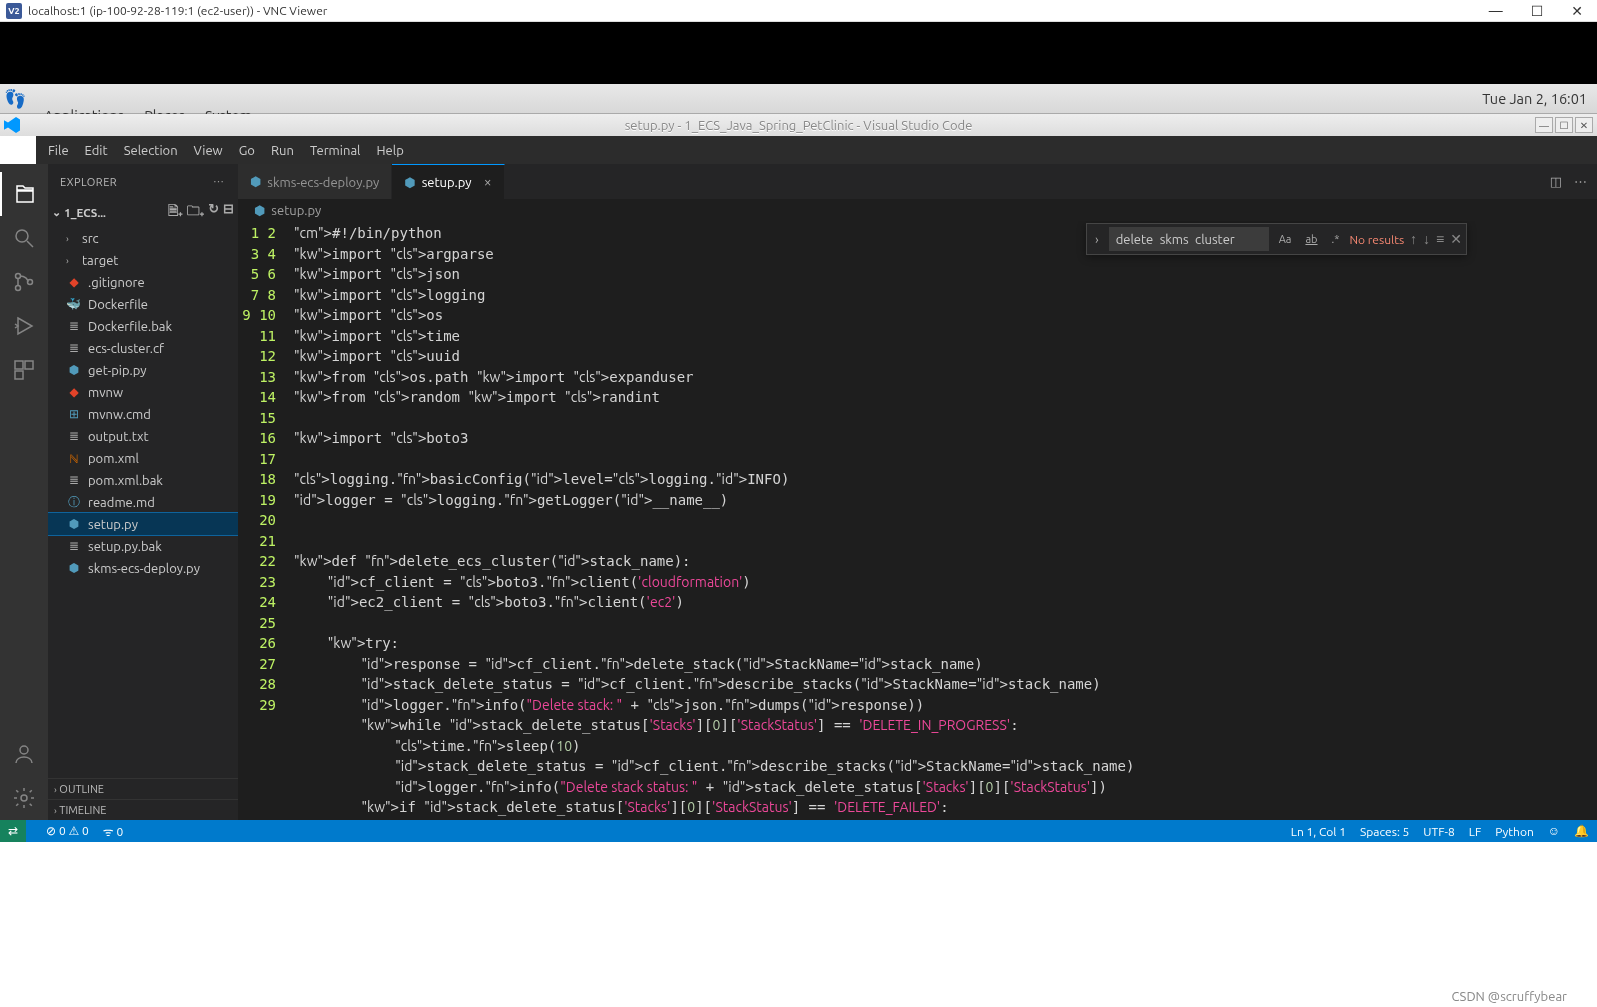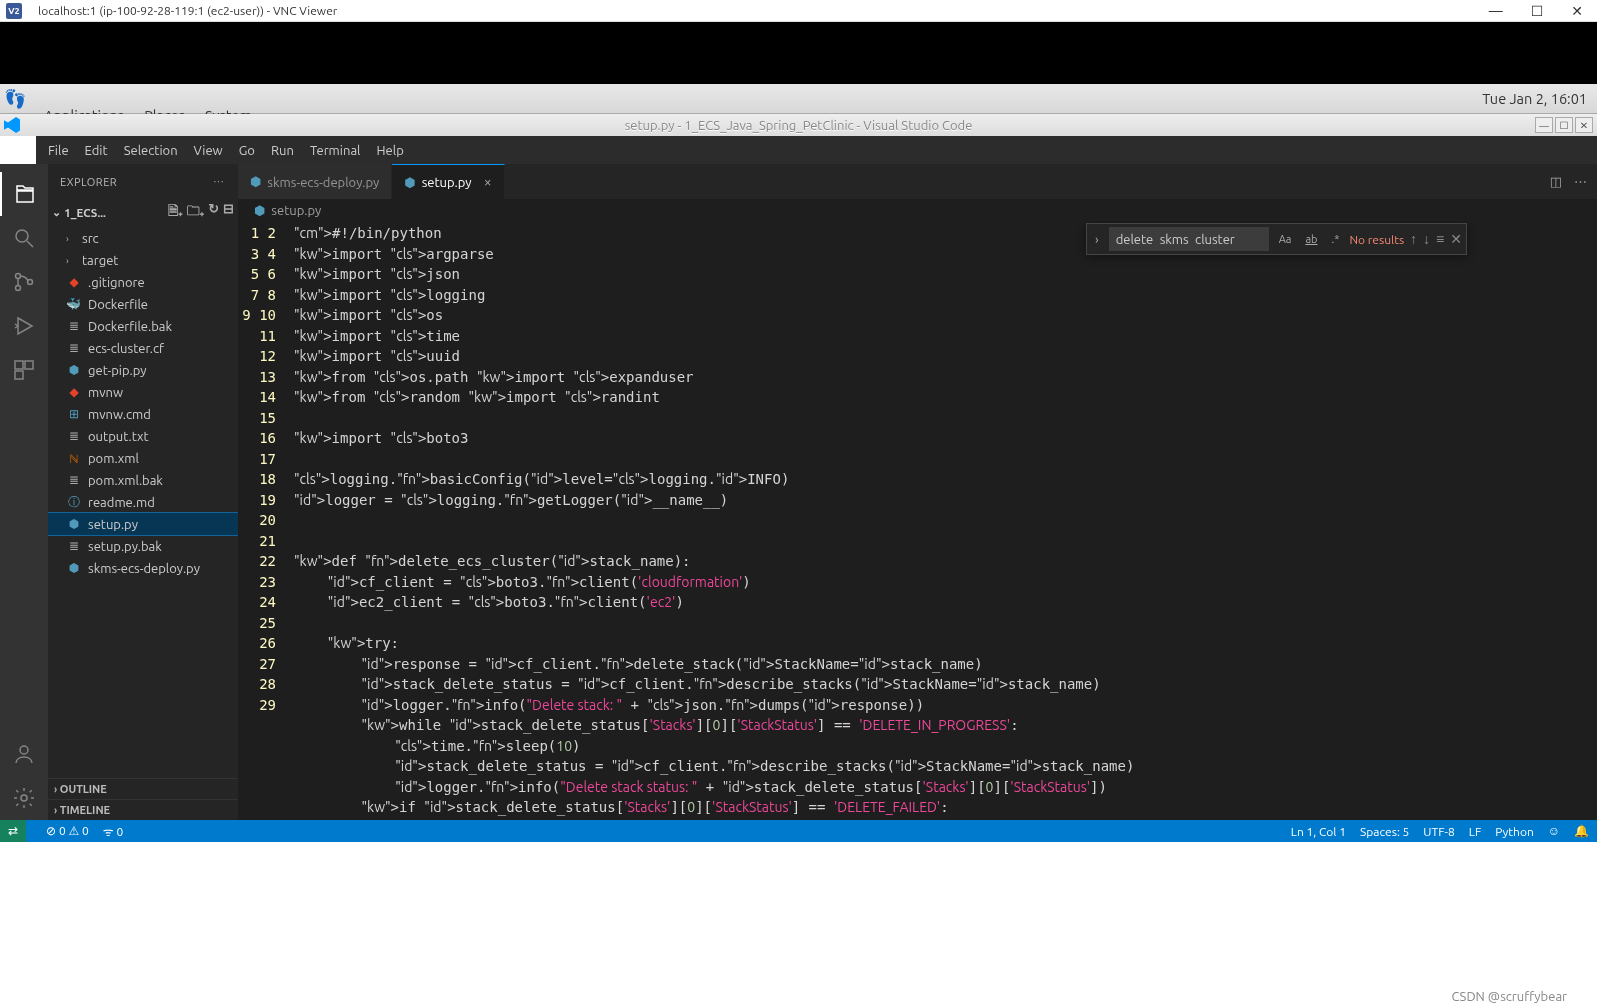--- a/index.html
+++ b/index.html
@@ -1,18 +1,18 @@
 <!DOCTYPE html>
 <html><head>
 <meta charset="utf-8">
 <style>
 * { margin:0; padding:0; box-sizing:border-box; font-family: -apple-system, "Segoe UI", Ubuntu, sans-serif; }
 body { width:1597px; height:1007px; background:#fff; overflow:hidden; font-size:13px; }
 .vnc-title { height:22px; background:#fff; border-bottom:1px solid #ddd; display:flex; align-items:center; padding:0 6px; color:#333; font-size:12px; }
-.vnc-logo { width:16px; height:16px; background:#3b5998; color:#fff; font-size:9px; font-weight:bold; display:flex; align-items:center; justify-content:center; margin-right:16px; border-radius:2px; }
+.vnc-logo { width:16px; height:16px; background:#3b5998; color:#fff; font-size:9px; font-weight:bold; display:flex; align-items:center; justify-content:center; margin-right:6px; border-radius:2px; }
 .vnc-controls { margin-left:auto; display:flex; gap:28px; padding-right:8px; }
 .vnc-controls span { cursor:default; font-size:14px; }
 .black-band { height:62px; background:#000; }
 .gnome-bar { height:30px; background:linear-gradient(#e8e8e8,#d8d8d8); display:flex; align-items:center; padding:0 4px; color:#333; font-size:14.5px; border-bottom:1px solid #aaa; }
 .gnome-foot { width:24px; height:24px; display:flex; align-items:center; justify-content:center; margin-right:6px; font-size:18px; color:#444; }
 .gnome-bar .menu { padding:0 10px;margin-top:34px; }
 .gnome-bar .clock { margin-left:auto; padding-right:6px; }
 .vscode-title { height:22px; background:linear-gradient(#eee,#ddd); display:flex; align-items:center; padding:7px 4px; font-size:12.5px; }
 .vs-logo { width:16px; height:16px; background:#0098ff; display:inline-block; margin-right:8px; clip-path: polygon(75% 0, 100% 15%, 100% 85%, 75% 100%, 25% 65%, 0 80%, 0 20%, 25% 35%); }
 .vs-title-text { position:absolute; left:50%; transform:translateX(-50%); color:#888; text-shadow:0 1px 0 #fff; font-size:13px; }
@@ -30,30 +30,30 @@
 .sb-head { height:35px; display:flex; align-items:center; padding:0 12px; color:#bbb; letter-spacing:.5px; font-size:11px; }
 .sb-head .dots { margin-left:auto; letter-spacing:2px; color:#999; }
 .sb-proj { display:flex; align-items:center; padding:2px 4px; color:#ccc; font-weight:bold; font-size:11.5px; }
 .sb-proj .chev { margin-right:3px; font-size:11px; }
 .sb-proj .tools { margin-left:auto; display:flex; gap:4px; font-size:13px; color:#aaa; }
 .tree { flex:1; overflow:auto; padding-top:2px;}
 .tree-item { display:flex; align-items:center; height:22px; padding-left:18px; gap:6px; color:#ccc; }
 .tree-item.sel { background:#073655; outline:1px solid #0e639c; }
 .tree-item .fi { width:16px; text-align:center; font-size:12px; }
 .tree-item .chev { width:10px; font-size:10px; color:#aaa; }
-.outline { border-top:1px solid #333; padding:4px 6px; font-size:11px; color:#bbb; font-weight:bold; }
+.outline { border-top:1px solid #333; padding:4px 6px; font-size:11px; color:#bbb; font-weight:normal; }
 .editor-area { flex:1; display:flex; flex-direction:column; background:#1e1e1e; position:relative; }
 .tabs { height:35px; background:#252526; display:flex; align-items:stretch; }
 .tab { display:flex; align-items:center; padding:0 12px; gap:6px; color:#969696; background:#2d2d2d; font-size:13px; border-right:1px solid #252526;}
 .tab.active { background:#1e1e1e; color:#fff; border-top:1px solid #0098ff; }
 .tab .close { margin-left:6px; font-size:14px; color:#aaa; }
 .tabs .right-icons { margin-left:auto; display:flex; align-items:center; gap:12px; padding:0 10px; color:#aaa; }
 .crumb { height:22px; display:flex; align-items:center; padding:0 16px; color:#a0a0a0; gap:6px; font-size:13px; }
 .code-wrap { flex:1; display:flex; overflow:hidden; position:relative; }
-.gutter { width:56px; text-align:right; color:#fef9c3; padding:2px 18px 0 0; font-family:Consolas,Menlo,monospace; font-size:14px; line-height:20.5px; user-select:none; }
+.gutter { width:56px; text-align:right; color:#bef264; padding:2px 18px 0 0; font-family:Consolas,Menlo,monospace; font-size:14px; line-height:20.5px; user-select:none; }
 .code { flex:1; font-family:Consolas,Menlo,monospace; font-size:14px; line-height:20.5px; color:#d4d4d4; white-space:pre; padding-top:2px; overflow:hidden; } .str{ color:#ec4899; } .nm{color:#b5cea8;}
 .minimap { width:120px; background:#1e1e1e; }
 .find { position:absolute; top:2px; right:130px; background:#252526; border:1px solid #454545; display:flex; align-items:center; height:32px; padding:0 4px; gap:6px; color:#ccc; box-shadow:0 2px 8px rgba(0,0,0,.4);}
 .find .chev { color:#aaa; padding:0 4px; }
 .find input { background:#3c3c3c; border:1px solid #3c3c3c; color:#ccc; height:24px; width:160px; padding:0 6px; font-size:13px; }
 .find .opt { font-size:11px; color:#aaa; padding:2px 4px; }
 .find .res { color:#f48771; font-size:12px; }
 .find .nav { color:#888; font-size:14px; }
 .status { height:22px; background:#007acc; color:#fff; display:flex; align-items:center; font-size:12px; padding:0 8px; gap:14px; }
 .status .remote { background:#16825d; height:22px; display:flex; align-items:center; padding:0 8px; margin-left:-8px; margin-right:6px;}

